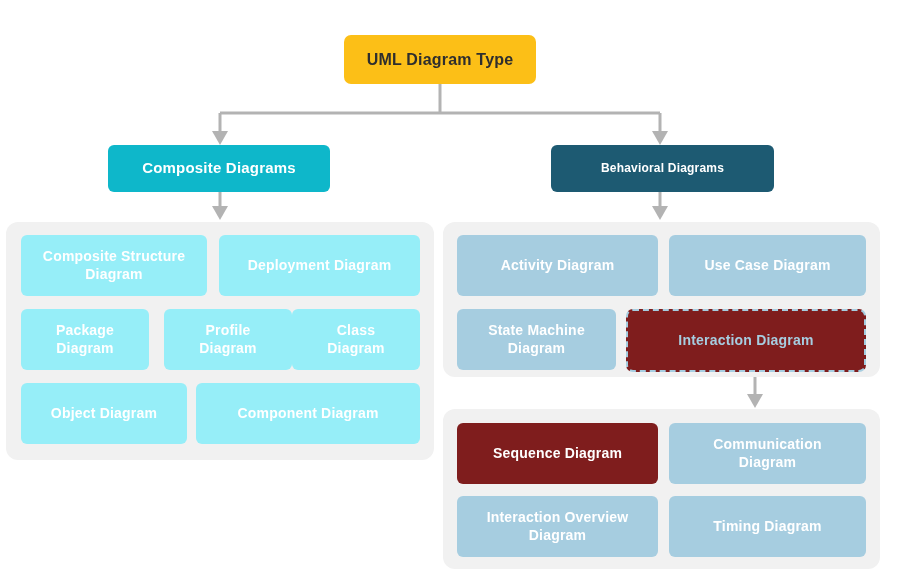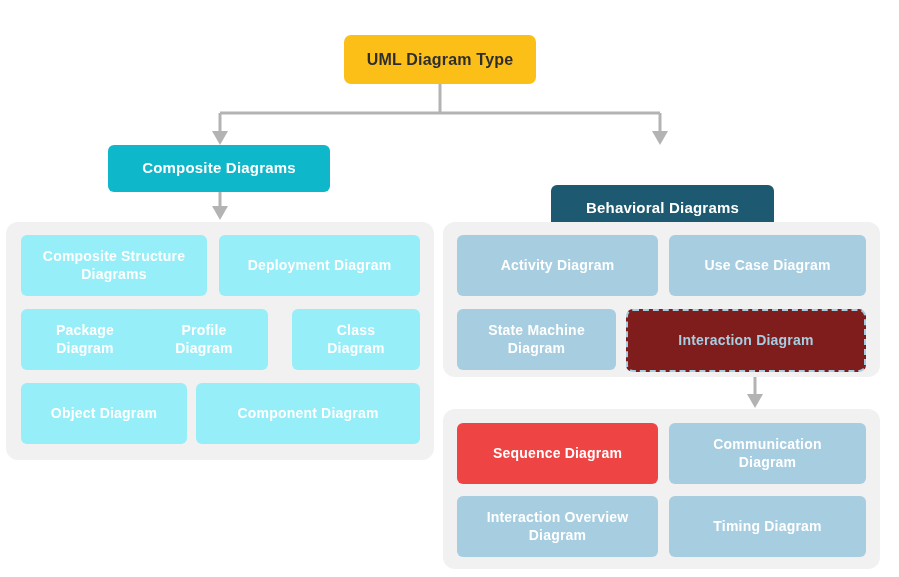--- a/index.html
+++ b/index.html
@@ -50,43 +50,42 @@
   }
   
   .node-cat-structural {
     background: #0eb7ca;
     color: #ffffff;
     font-size: 15px;
   }
   .node-cat-behavioral {
     background: #1d5a72;
     color: #ffffff;
-    font-size: 15px;
-    margin-top: 40px;
+    font-size: 12px;
   }
   
   .panel {
     position: absolute;
     box-sizing: border-box;
     background: #f1f1f1;
     border-radius: 12px;
   }
   
   .node-struct {
     background: #96eef8;
     color: #ffffff;
     font-size: 14px;
   }
   .node-behav {
     background: #a6cde0;
     color: #ffffff;
     font-size: 14px;
   }
   .node-behav-hl {
-    background: #ef4444;
+    background: #7f1d1d;
     color: #ffffff;
     font-size: 14px;
   }
   .node-dashed {
     background: #7f1d1d;
     color: #a6cde0;
     font-size: 14px;
     border: 2px dashed #a6cde0;
     border-radius: 7px;
   }
@@ -124,26 +123,26 @@
 
   <div class="node node-root" style="left:344px; top:35px; width:192px; height:49px;">UML Diagram Type</div>
 
   <div class="node node-cat-structural" style="left:108px; top:145px; width:222px; height:47px;">Composite Diagrams</div>
 
   <div class="node node-cat-behavioral" style="left:551px; top:145px; width:223px; height:47px;">Behavioral Diagrams</div>
 
   <div class="panel" style="left:6px; top:222px; width:428px; height:238px;"></div>
 
   <div class="node node-struct" style="left:21px; top:235px; width:186px; height:61px;">Composite Structure
-Diagrams</div>
+Diagram</div>
   <div class="node node-struct" style="left:219px; top:235px; width:201px; height:61px;">Deployment Diagram</div>
 
   <div class="node node-struct" style="left:21px; top:309px; width:128px; height:61px;">Package
 Diagram</div>
-  <div class="node node-struct" style="left:140px; top:309px; width:128px; height:61px;">Profile
+  <div class="node node-struct" style="left:164px; top:309px; width:128px; height:61px;">Profile
 Diagram</div>
   <div class="node node-struct" style="left:292px; top:309px; width:128px; height:61px;">Class
 Diagram</div>
 
   <div class="node node-struct" style="left:21px; top:383px; width:166px; height:61px;">Object Diagram</div>
   <div class="node node-struct" style="left:196px; top:383px; width:224px; height:61px;text-align:center;">Component Diagram</div>
 
   <div class="panel" style="left:443px; top:222px; width:437px; height:155px;"></div>
 
   <div class="node node-behav" style="left:457px; top:235px; width:201px; height:61px;">Activity Diagram</div>

